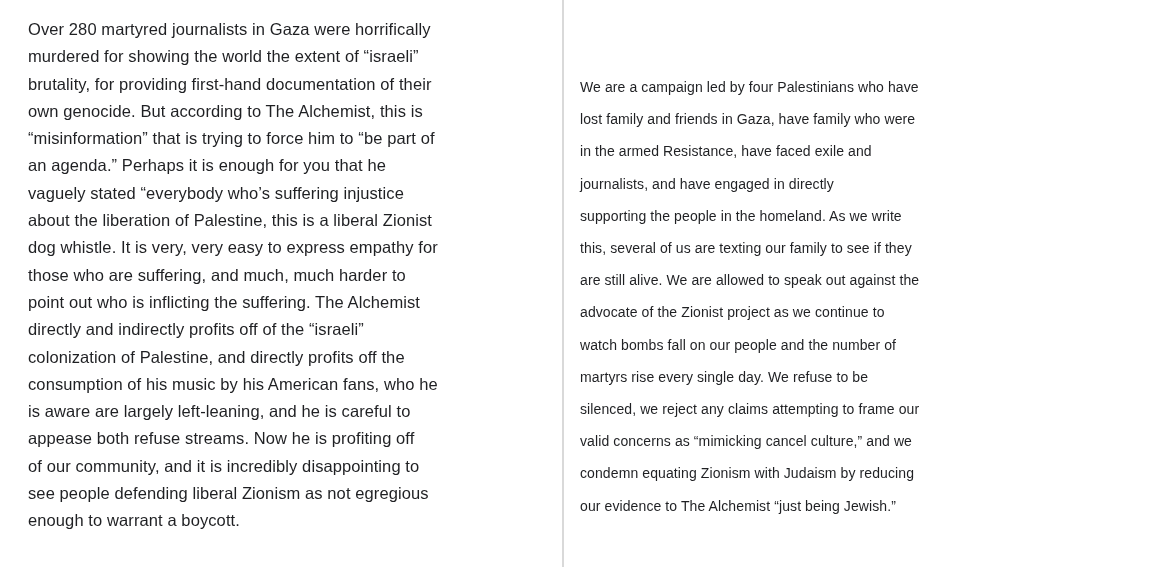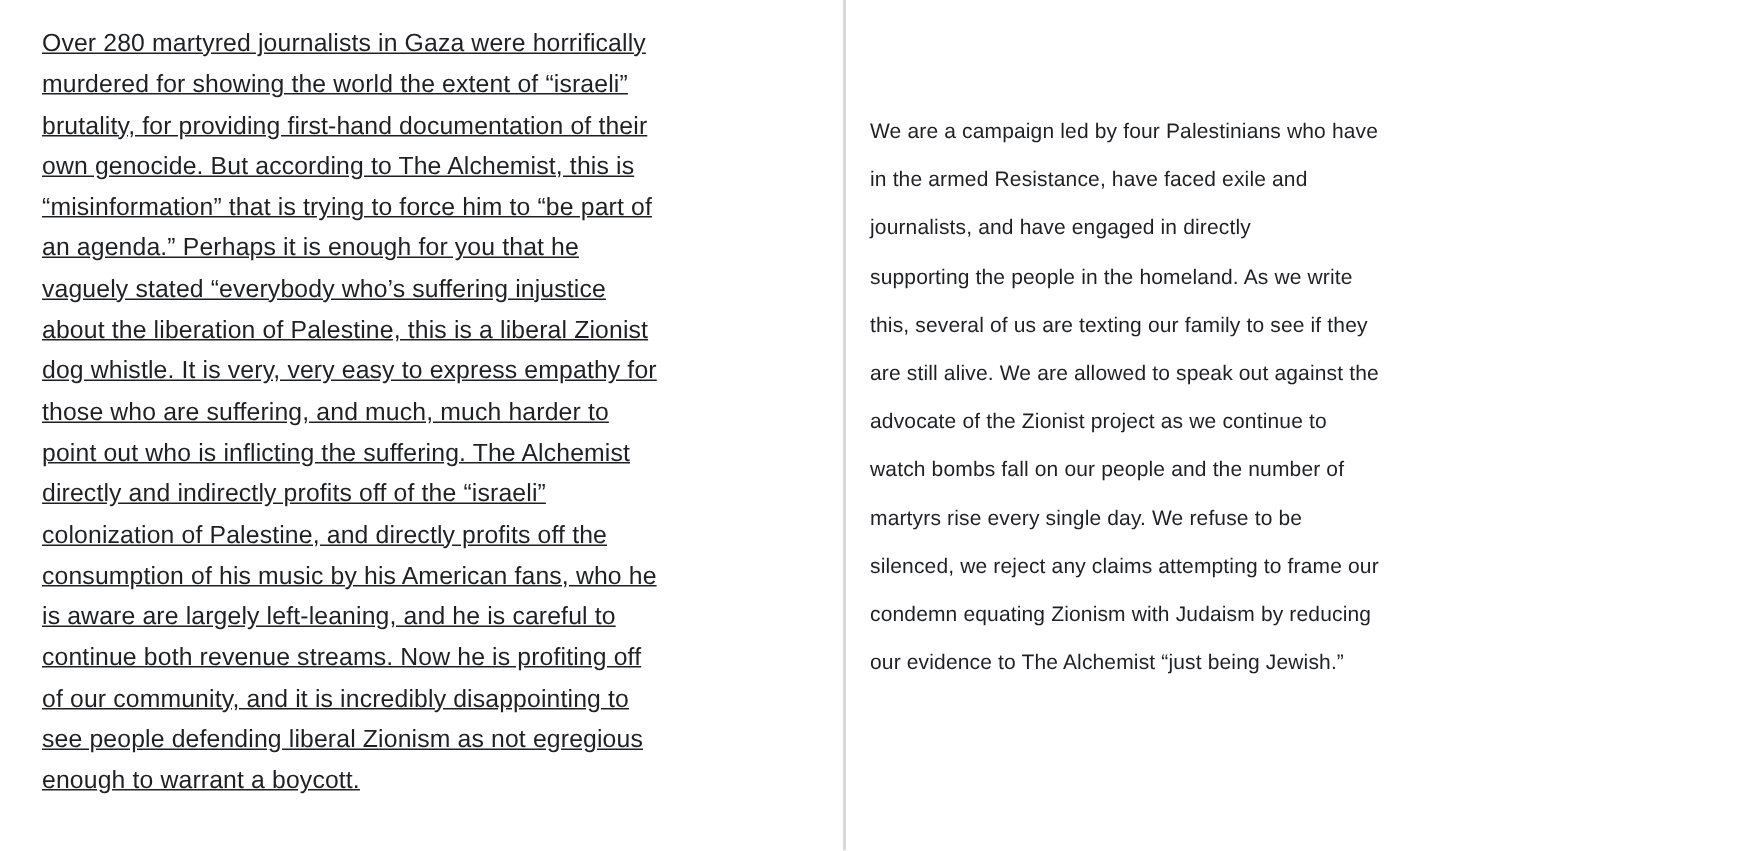--- a/index.html
+++ b/index.html
@@ -17,21 +17,20 @@
   }
   .column{position:absolute;}
   .column .line{white-space:nowrap;}
   #left-col{
     left:28px;
     top:16px;
     width:520px;
     font-size:16.5px;
     line-height:27.3px;
     letter-spacing:0.1px;
-    text-decoration:underline;
   }
   #right-col{
     left:580px;
     top:71px;
     width:580px;
     font-size:14px;
     line-height:32.2px;
     letter-spacing:0.1px;
   }
   #divider{
@@ -55,34 +54,36 @@
     <div class="line">an agenda.” Perhaps it is enough for you that he</div>
     <div class="line">vaguely stated “everybody who’s suffering injustice</div>
     <div class="line">about the liberation of Palestine, this is a liberal Zionist</div>
     <div class="line">dog whistle. It is very, very easy to express empathy for</div>
     <div class="line">those who are suffering, and much, much harder to</div>
     <div class="line">point out who is inflicting the suffering. The Alchemist</div>
     <div class="line">directly and indirectly profits off of the “israeli”</div>
     <div class="line">colonization of Palestine, and directly profits off the</div>
     <div class="line">consumption of his music by his American fans, who he</div>
     <div class="line">is aware are largely left-leaning, and he is careful to</div>
-    <div class="line">continue both revenue streams. Now he is profiting off</div>
+    <div class="line">appease both refuse streams. Now he is profiting off</div>
     <div class="line">of our community, and it is incredibly disappointing to</div>
     <div class="line">see people defending liberal Zionism as not egregious</div>
     <div class="line">enough to warrant a boycott.</div>
   </div>
 
 <div id="divider"></div>
 
 <div id="right-col" class="column">
     <div class="line">We are a campaign led by four Palestinians who have</div>
+    <div class="line">lost family and friends in Gaza, have family who were</div>
     <div class="line">in the armed Resistance, have faced exile and</div>
     <div class="line">journalists, and have engaged in directly</div>
     <div class="line">supporting the people in the homeland. As we write</div>
     <div class="line">this, several of us are texting our family to see if they</div>
     <div class="line">are still alive. We are allowed to speak out against the</div>
     <div class="line">advocate of the Zionist project as we continue to</div>
     <div class="line">watch bombs fall on our people and the number of</div>
     <div class="line">martyrs rise every single day. We refuse to be</div>
     <div class="line">silenced, we reject any claims attempting to frame our</div>
+    <div class="line">valid concerns as “mimicking cancel culture,” and we</div>
     <div class="line">condemn equating Zionism with Judaism by reducing</div>
     <div class="line">our evidence to The Alchemist “just being Jewish.”</div>
   </div>
 
 </body></html>

